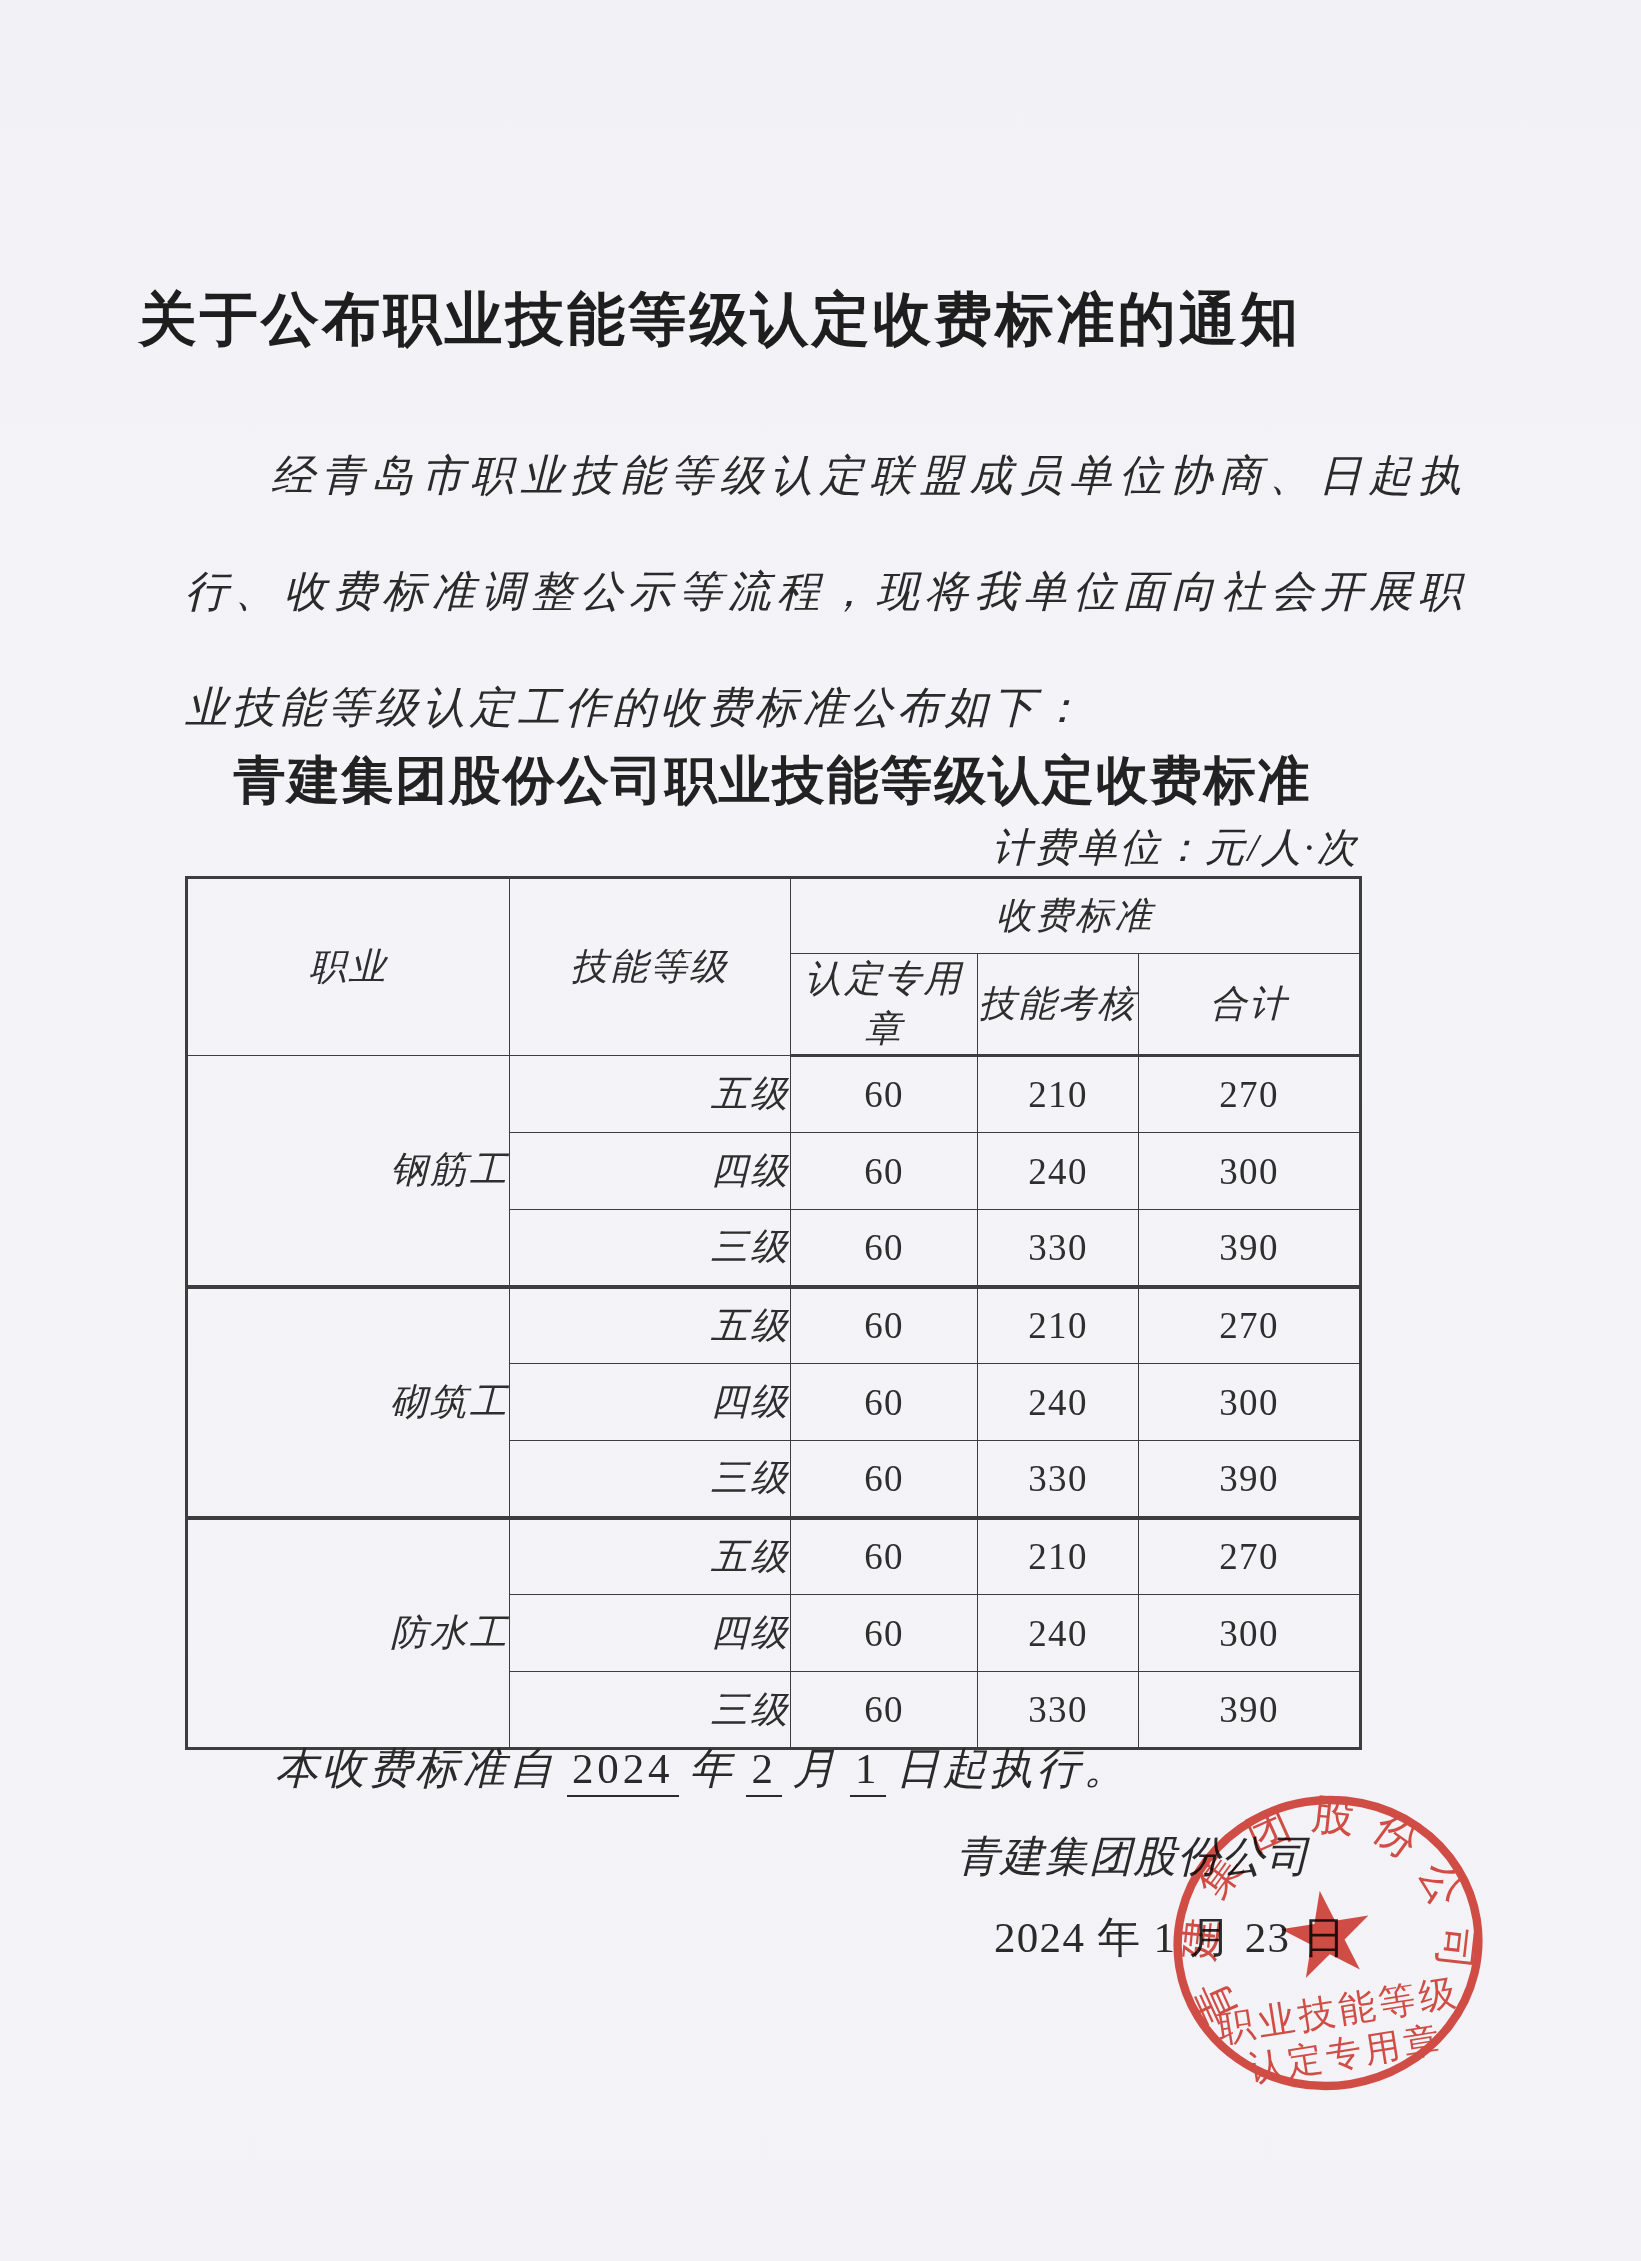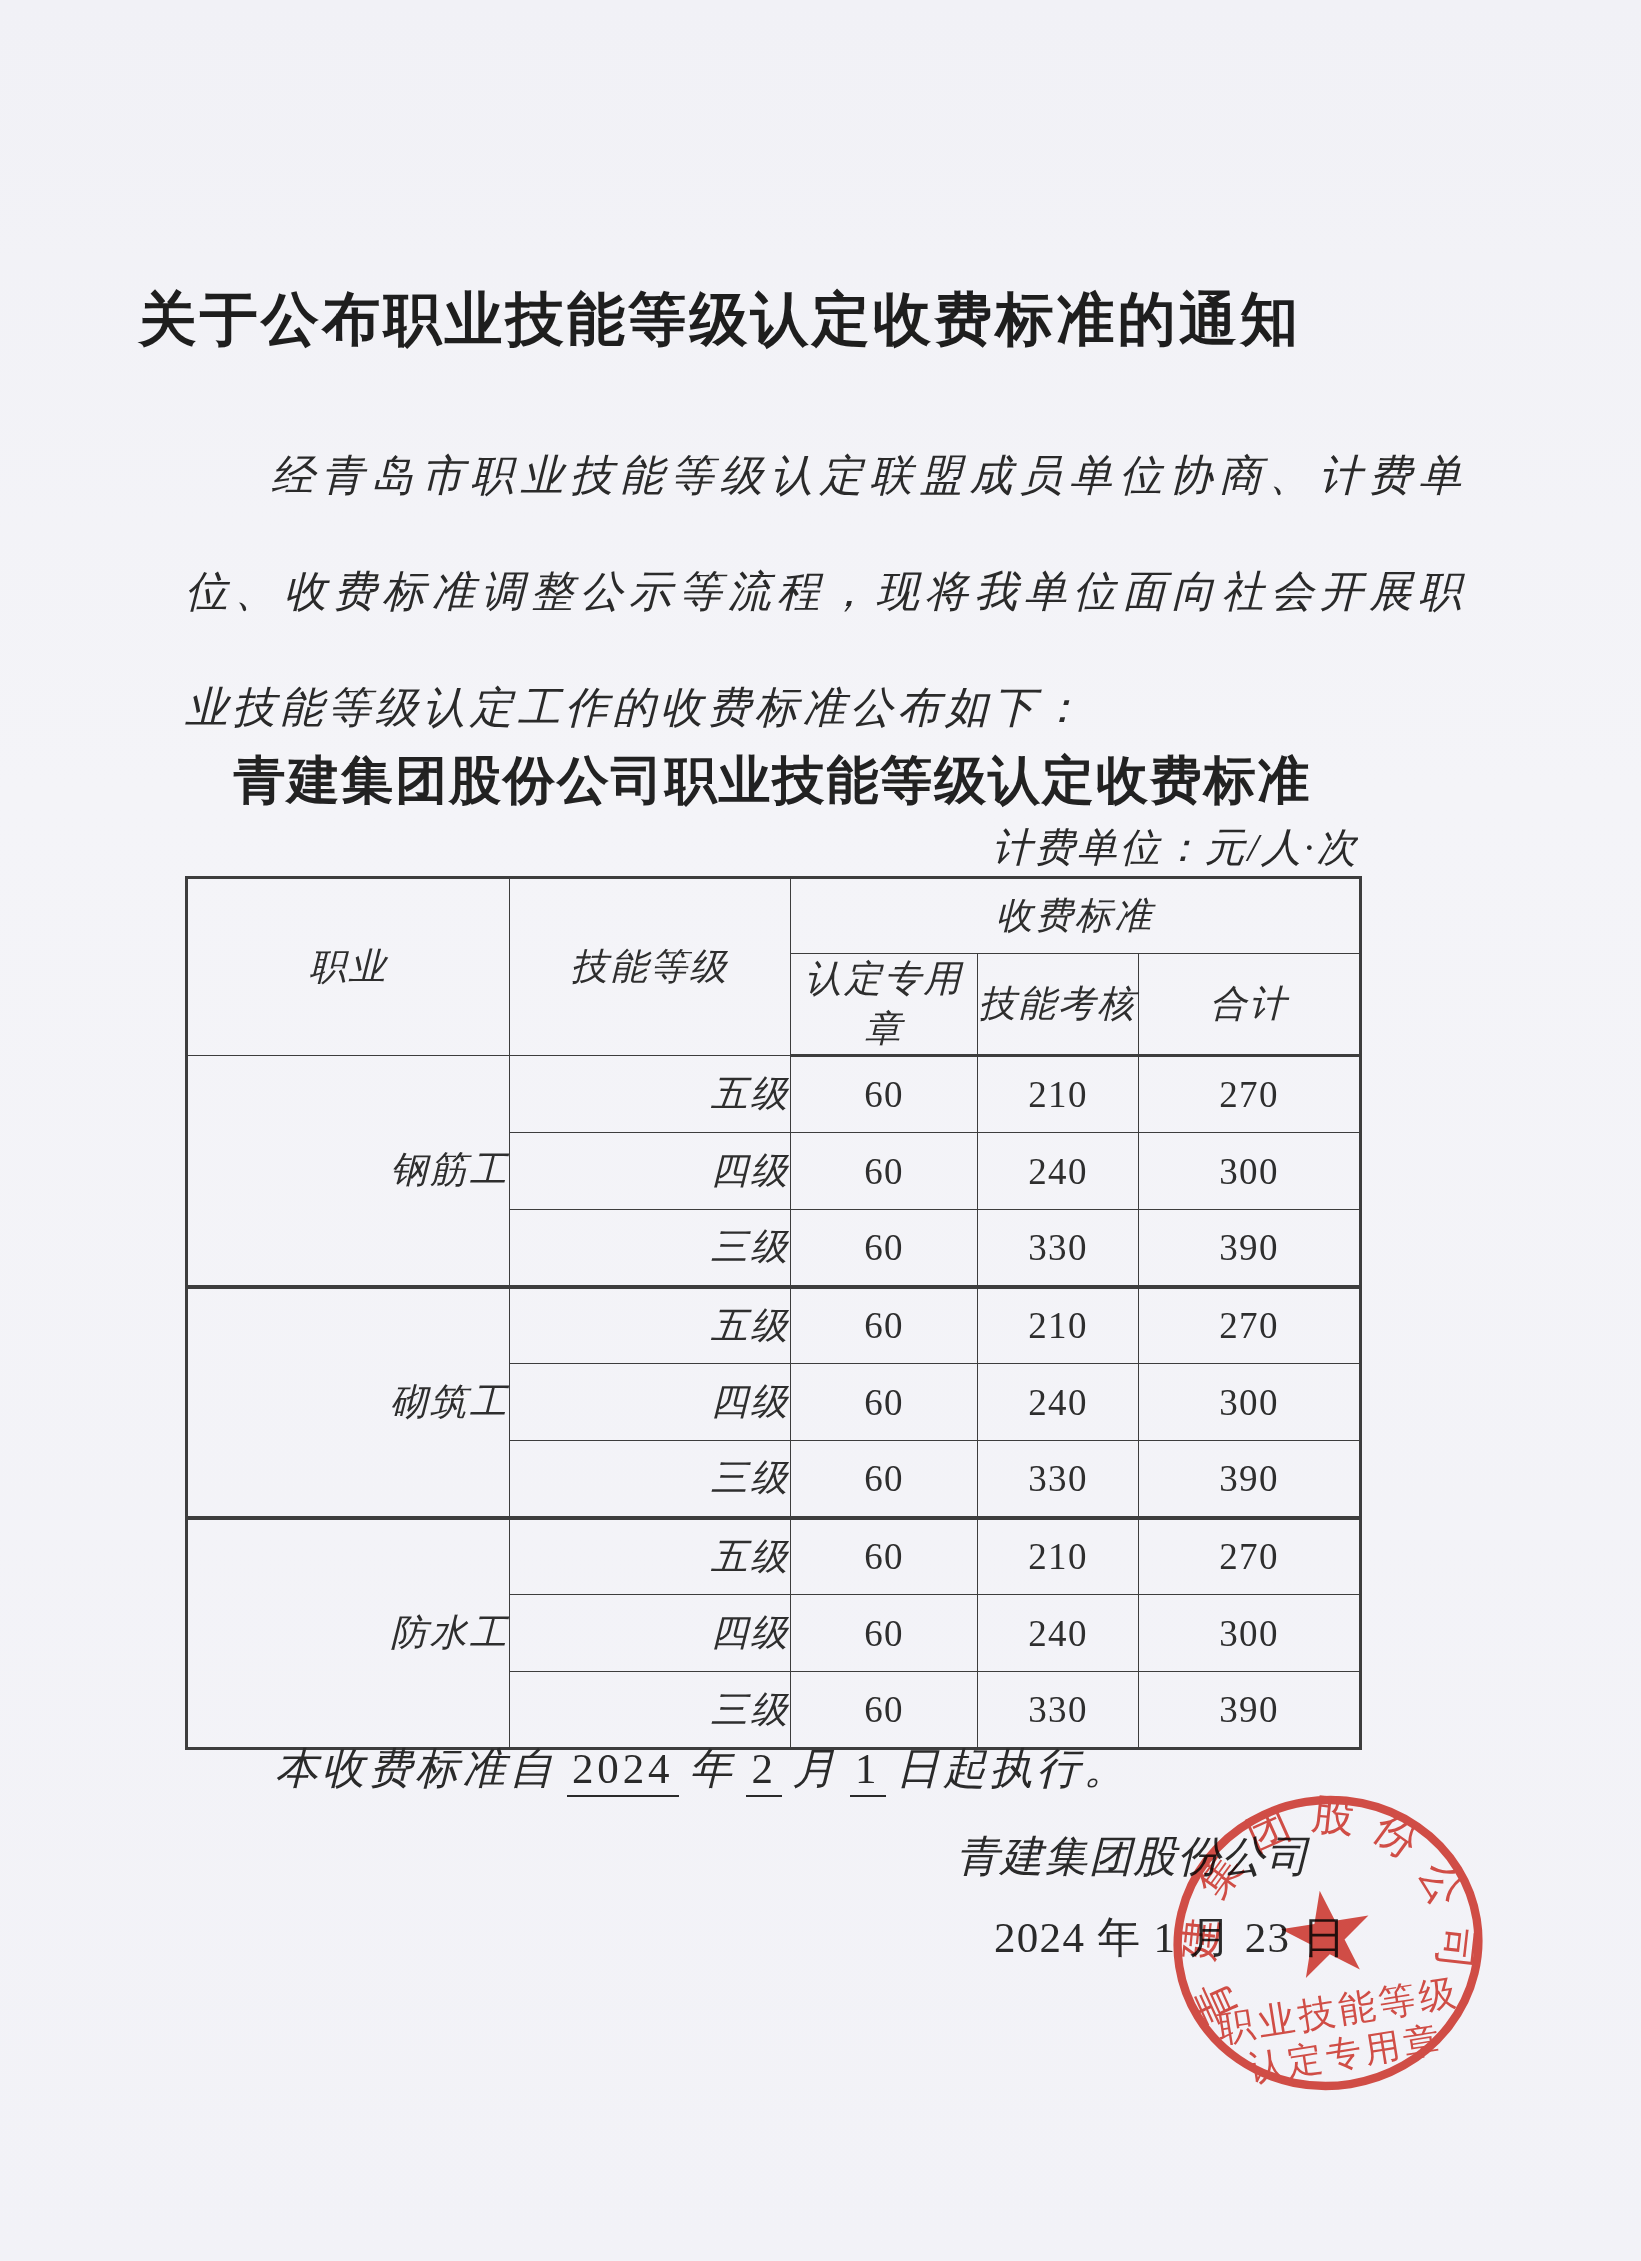--- a/index.html
+++ b/index.html
@@ -75,21 +75,21 @@
   }
   .stamp text{font-family:"Liberation Serif", serif;}
 </style>
 </head>
 <body>
 
 <div class="page">
 
   <div class="doc-title">关于公布职业技能等级认定收费标准的通知</div>
 
-  <div class="body-para">经青岛市职业技能等级认定联盟成员单位协商、计费单位、收费标准调整公示等流程，现将我单位面向社会开展职业技能等级认定工作的收费标准公布如下：</div>
+  <div class="body-para">经青岛市职业技能等级认定联盟成员单位协商、日起执行、收费标准调整公示等流程，现将我单位面向社会开展职业技能等级认定工作的收费标准公布如下：</div>
 
   <div class="table-title">青建集团股份公司职业技能等级认定收费标准</div>
 
   <div class="unit-note">计费单位：元/人·次</div>
 
   <table class="fee-table">
     <colgroup>
       <col style="width:323px">
         <col style="width:281px">
         <col style="width:187px">

